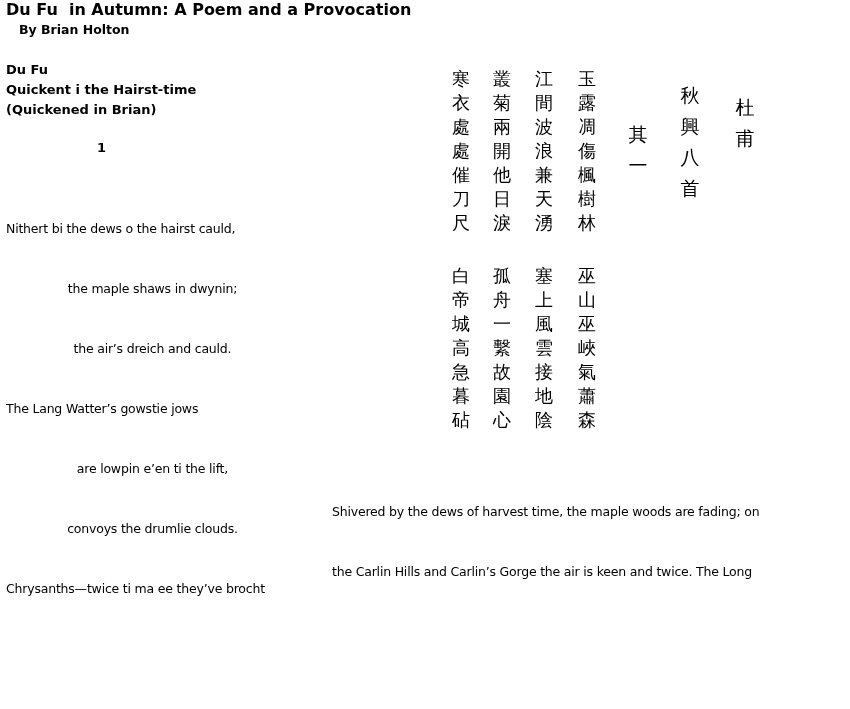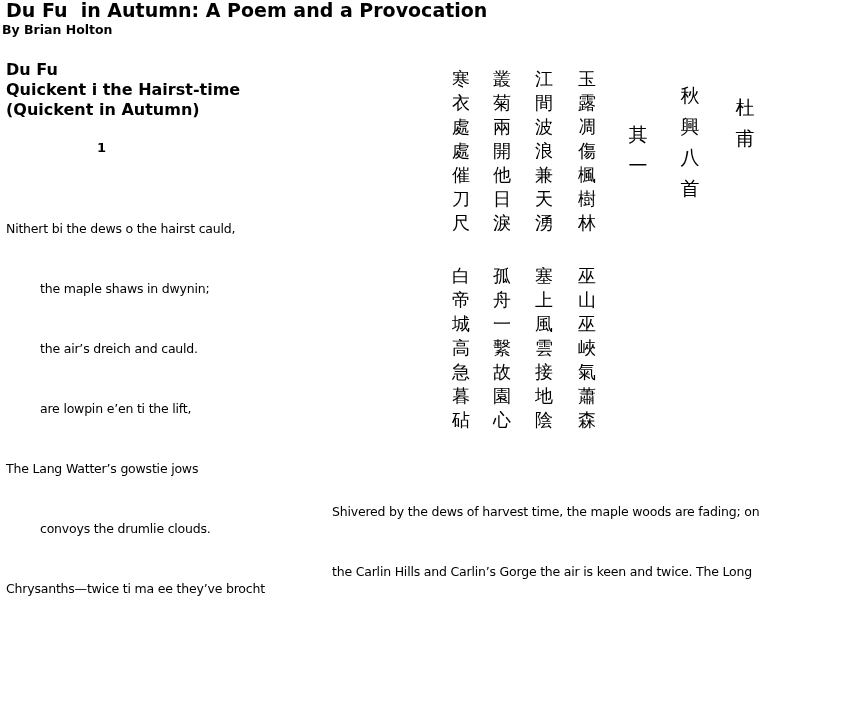--- a/index.html
+++ b/index.html
@@ -6,41 +6,41 @@
   body {
     width: 850px; height: 709px;
     background: #ffffff; color: #000000;
     font-family: "DejaVu Sans", sans-serif;
     position: relative; overflow: hidden;
   }
   .abs { position: absolute; }
 
   .title {
     left: 6px; top: 1px;
-    font-size: 19px; font-weight: bold;
+    font-size: 16px; font-weight: bold;
     white-space: pre; line-height: 18px;
   }
   .byline {
-    left: 2px; top: 22px;
+    left: 19px; top: 22px;
     font-size: 12.5px; font-weight: bold; line-height: 16px;
   }
   .poem-head {
     left: 6px; top: 60px;
-    font-size: 16px; font-weight: bold; line-height: 20px;
+    font-size: 13px; font-weight: bold; line-height: 20px;
   }
   .stanza-number {
     left: 97px; top: 140px;
     font-size: 13px; font-weight: bold;
   }
   .scots-lines {
     left: 6px; top: 179px;
     font-size: 12.5px; line-height: 20px; letter-spacing: -0.2px;
     white-space: pre;
   }
-  .scots-lines .indent { padding-left: 34px; }
+  .scots-lines .indent { padding-left: 34px; text-align: center; }
 
   .prose {
     left: 332px; top: 462px;
     font-size: 12.5px; line-height: 20px; letter-spacing: -0.2px;
     white-space: pre;
   }
 
   .cjk-col {
     position: absolute;
     font-family: "DejaVu Serif", serif;
@@ -52,31 +52,31 @@
 </style>
 </head>
 <body>
 
 <div class="abs title">Du Fu  in Autumn: A Poem and a Provocation</div>
 <div class="abs byline">By Brian Holton</div>
 
 <section class="abs poem-head">
   <div>Du Fu</div>
   <div>Quickent i the Hairst-time</div>
-  <div>(Quickent in Autumn)</div>
+  <div>(Quickened in Brian)</div>
 </section>
 
 <div class="abs stanza-number">1</div>
 
 <section class="abs scots-lines">
   <div class="line">Nithert bi the dews o the hairst cauld,</div>
   <div class="line indent">the maple shaws in dwynin;</div>
   <div class="line indent">the air’s dreich and cauld.</div>
+  <div class="line">The Lang Watter’s gowstie jows</div>
   <div class="line indent">are lowpin e’en ti the lift,</div>
-  <div class="line">The Lang Watter’s gowstie jows</div>
   <div class="line indent">convoys the drumlie clouds.</div>
   <div class="line">Chrysanths—twice ti ma ee they’ve brocht</div>
   
   
   
   
   
   
   
 </section>

